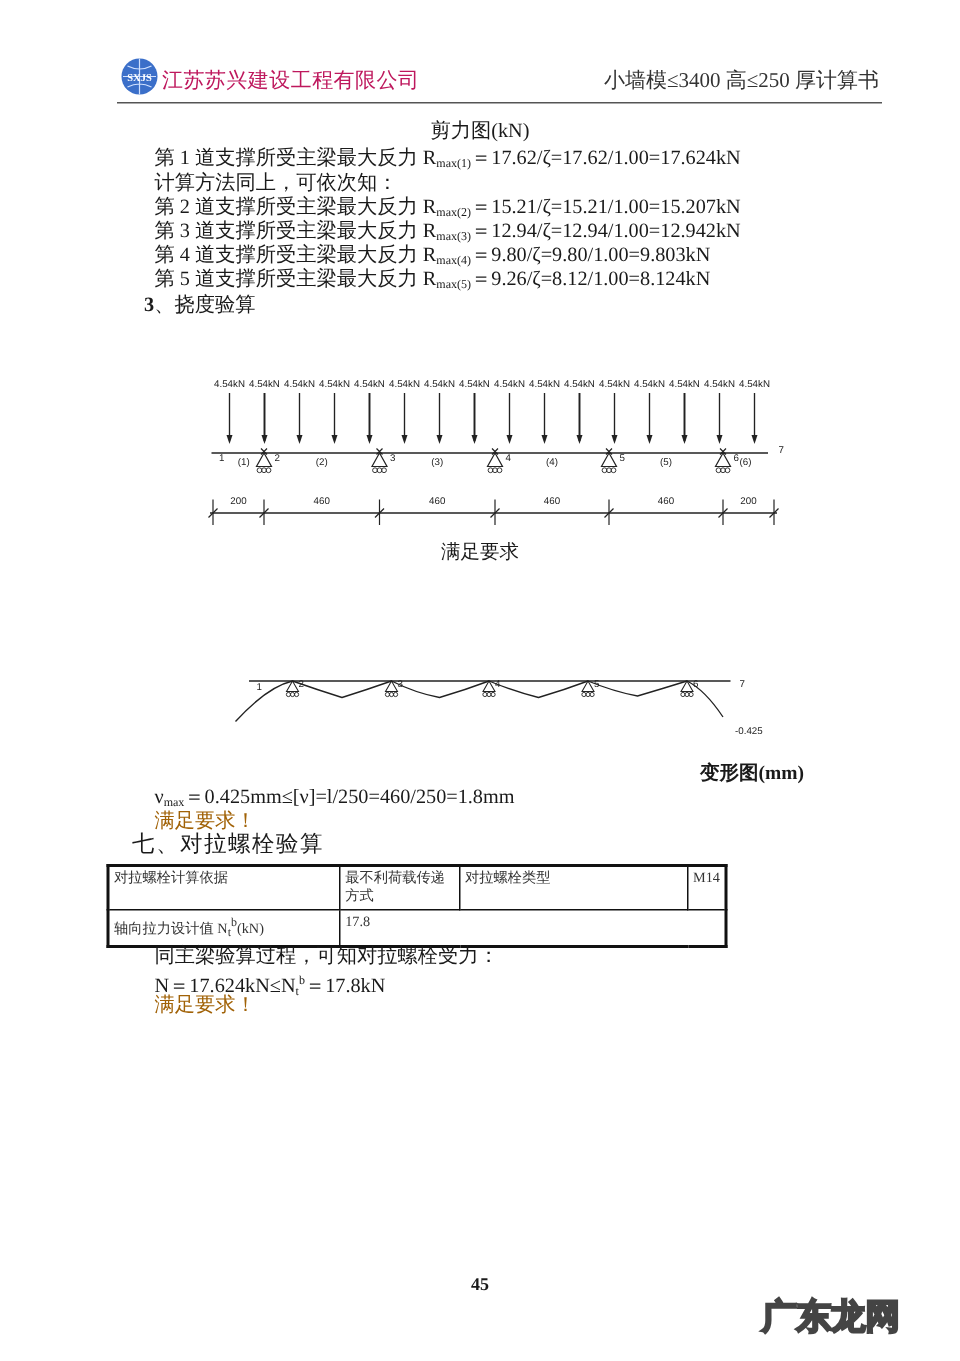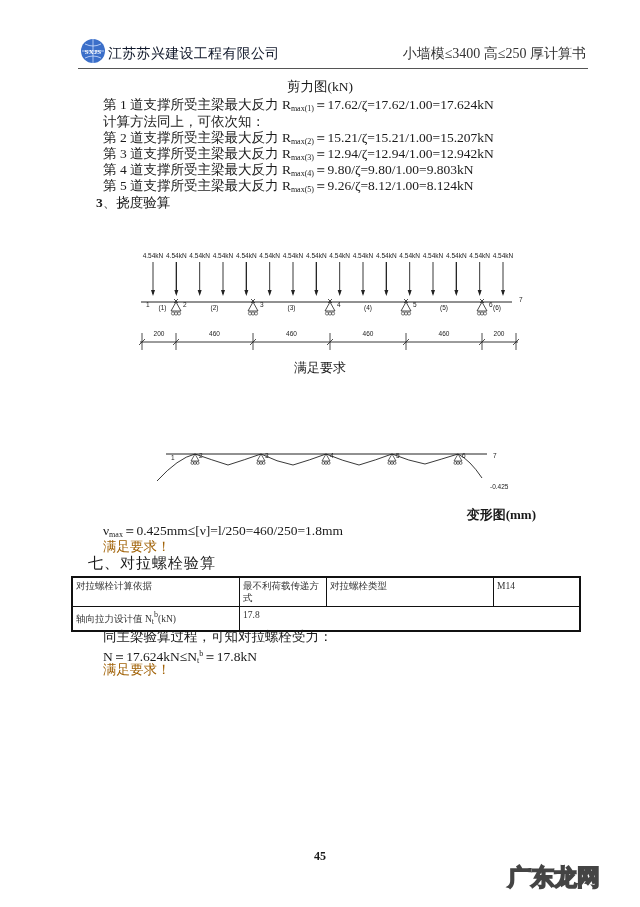--- a/index.html
+++ b/index.html
@@ -1,31 +1,31 @@
 <!DOCTYPE html>
 <html><head>
 <meta charset="utf-8">
 <style>
   html, body { margin: 0; padding: 0; background: #ffffff; }
   body { width: 640px; height: 907px; position: relative; overflow: hidden;
          font-family: "Liberation Serif", "DejaVu Serif", serif; color: #1a1a1a; }
   .abs { position: absolute; }
   .header { left: 78px; top: 36px; width: 510px; height: 34px; }
   .logo { position: absolute; left: 2px; top: 2px; width: 26px; height: 26px; }
-  .company { position: absolute; left: 30px; top: 9px; font-size: 14px; color: #0f172a; letter-spacing: 0.3px; }
+  .company { position: absolute; left: 30px; top: 9px; font-size: 14px; color: #be185d; letter-spacing: 0.3px; }
   .doc-title { position: absolute; right: 2px; top: 9px; font-size: 14px; color: #333; }
   .header-rule { position: absolute; left: 0; right: 0; top: 32px; height: 1px; background: #555; }
   .line { position: absolute; font-size: 13.5px; white-space: nowrap; line-height: 16px; }
   .center { text-align: center; }
   .bold { font-weight: bold; }
   .green { color: #a16207; }
   sub { font-size: 8px; vertical-align: -2px; }
   sup { font-size: 8px; vertical-align: 5px; }
   .section-h { font-size: 15px; letter-spacing: 1px; }
-  table.bolt { position: absolute; left: 71px; top: 576px; width: 510px; border-collapse: collapse;
+  table.bolt { position: absolute; left: 71px; top: 576px; width: 414px; border-collapse: collapse;
                font-size: 9.5px; font-family: "Liberation Serif", serif; color: #333; }
   table.bolt td { border: 1px solid #111; vertical-align: top; padding: 2px 3px; line-height: 12px; }
   table.bolt { border: 2px solid #111; }
   .diagram { position: absolute; left: 0; top: 0; width: 640px; height: 907px; pointer-events: none; }
   .page-no { left: 0; width: 640px; top: 849px; font-size: 12px; font-weight: bold; text-align: center; }
   .watermark { left: 508px; top: 862px; font-family: "DejaVu Sans", sans-serif; font-size: 23px; font-weight: bold;
                color: #ffffff; -webkit-text-stroke: 1.6px #444; letter-spacing: 0px; }
 </style>
 </head>
 <body>

